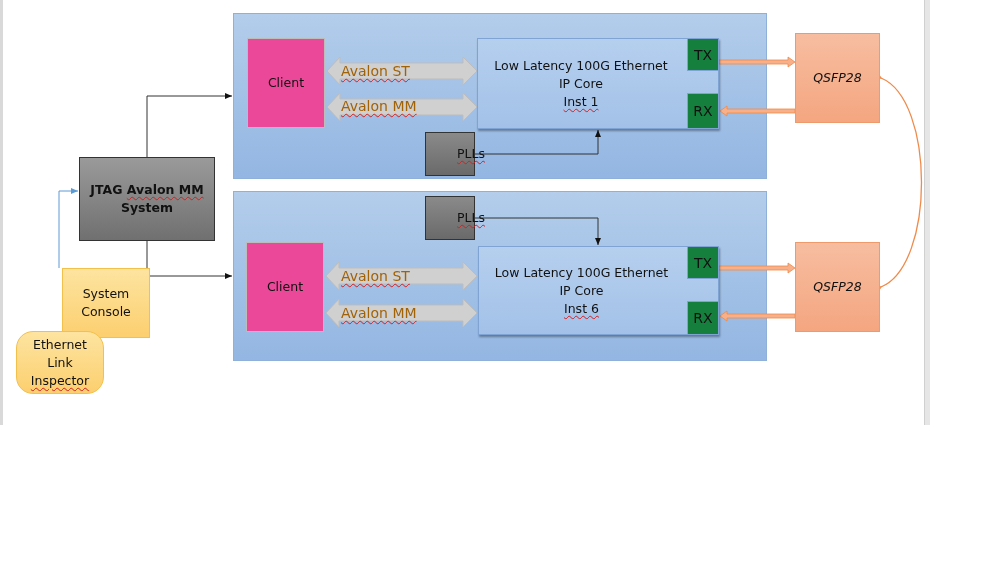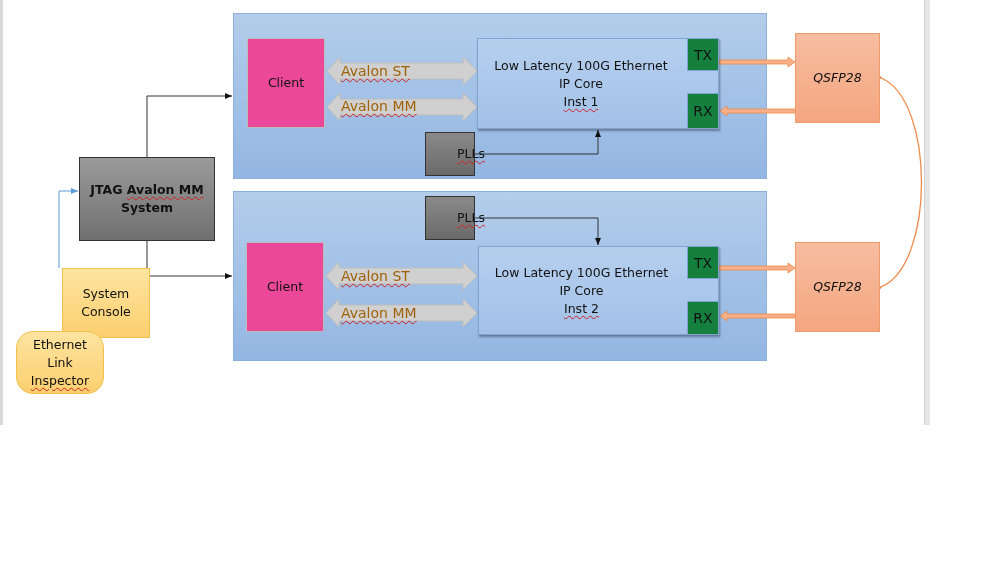--- a/index.html
+++ b/index.html
@@ -115,21 +115,21 @@
 
   <div class="box client" style="left:246px;top:242px;width:78px;height:90px;">
     <span>Client</span>
   </div>
   <span class="arrow-label" style="left:341px;top:268px;"><span class="squiggle">Avalon ST</span></span>
   <span class="arrow-label" style="left:341px;top:305px;"><span class="squiggle">Avalon MM</span></span>
 
   <div class="box ipcore" style="left:478px;top:246px;width:241px;height:89px;flex-direction:column;padding-right:34px;">
     <span>Low Latency 100G Ethernet</span>
     <span>IP Core</span>
-    <span class="squiggle">Inst 2</span>
+    <span class="squiggle">Inst 6</span>
   </div>
   <div class="box port" style="left:687px;top:246px;width:32px;height:33px;">
     <span>TX</span>
   </div>
   <div class="box port" style="left:687px;top:301px;width:32px;height:34px;">
     <span>RX</span>
   </div>
 
   <div class="box qsfp" style="left:795px;top:242px;width:85px;height:90px;">
     <span>QSFP28</span>

